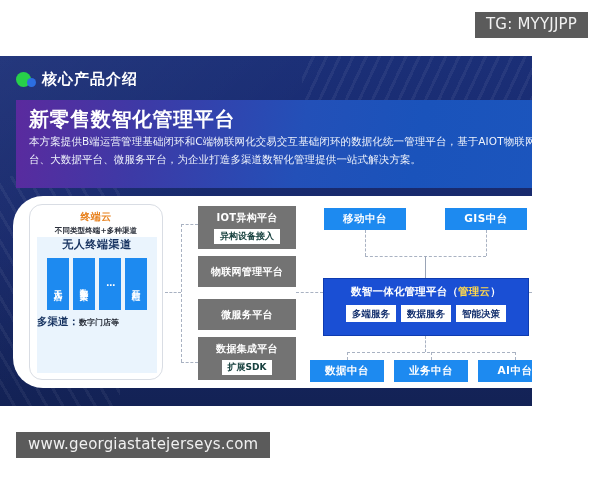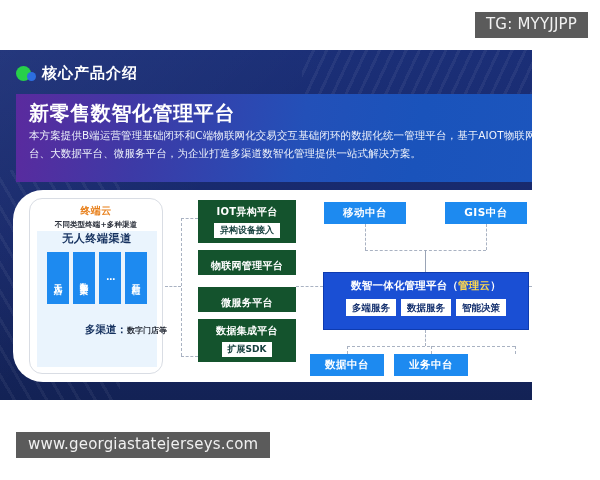--- a/index.html
+++ b/index.html
@@ -24,21 +24,21 @@
     font-size: 15px;
     letter-spacing: .2px;
     padding: 5px 11px 6px 11px;
     line-height: 1;
     white-space: nowrap;
   }
 
   
   .slide {
     position: absolute;
-    left: 0; top: 50px;
+    left: 0; top: 56px;
     width: 532px; height: 350px;
     background:
       linear-gradient(135deg, rgba(255,255,255,.045) 0%, rgba(255,255,255,0) 40%),
       linear-gradient(180deg, #1b2f77 0%, #17286a 55%, #132255 100%);
     overflow: hidden;
   }
   
   .streaks {
     position: absolute;
     right: 0; top: 0;
@@ -177,44 +177,43 @@
     writing-mode: vertical-rl;
     text-orientation: upright;
     display: flex;
     align-items: center;
     justify-content: center;
     letter-spacing: 1px;
     line-height: 1.05;
   }
   .chip.dots { letter-spacing: 2px; font-size: 9px; }
   .cloud-foot {
-    margin-top: 14px;
+    margin-top: 0;
     text-align: left;
     white-space: nowrap;
-    padding-left: 48px;
   }
   .cloud-foot b {
     color: #14305e;
     font-size: 10.5px;
     font-weight: 700;
   }
   .cloud-foot span {
     color: #2a2f3a;
     font-size: 8px;
     font-weight: 700;
   }
 
   
   .teal-col {
     position: absolute;
     left: 185px; top: 10px;
     width: 98px;
   }
   .teal-box {
-    background: #14532d;
+    background: #737373;
     color: #ffffff;
     text-align: center;
     margin-bottom: 7px;
     padding: 5px 2px 5px 2px;
   }
   .teal-box .tb-title {
     font-size: 10px;
     font-weight: 700;
     letter-spacing: .3px;
     line-height: 1.3;
@@ -222,21 +221,21 @@
   .teal-box .tb-sub {
     display: inline-block;
     margin-top: 4px;
     background: #ffffff;
     color: #17413f;
     font-size: 9px;
     font-weight: 700;
     padding: 2px 6px;
     line-height: 1.2;
   }
-  .teal-box.tall { padding-top: 9px; padding-bottom: 3px; }
+  .teal-box.tall { padding-top: 9px; padding-bottom: 9px; }
 
   
   .blue-box {
     position: absolute;
     background: #1d8af0;
     color: #ffffff;
     font-size: 10.5px;
     font-weight: 700;
     display: flex;
     align-items: center;
@@ -415,20 +414,21 @@
       </div>
 
       <div class="dash-v" style="left:412px; top:140px; height:16px;"></div>
       <div class="dash-h" style="left:334px; top:156px; width:168px;"></div>
       <div class="dash-v" style="left:334px; top:156px; height:8px;"></div>
       <div class="dash-v" style="left:418px; top:156px; height:8px;"></div>
       <div class="dash-v" style="left:502px; top:156px; height:8px;"></div>
 
       <div class="blue-box bb-biz">业务中台</div>
       <div class="blue-box bb-data">数据中台</div>
+      <div class="blue-box bb-ai">AI中台</div>
 
       <div class="purple-bar">全景管控</div>
 
     </div>
   </div>
 
   <div class="site-watermark">www.georgiastatejerseys.com</div>
 
 </div>
 

